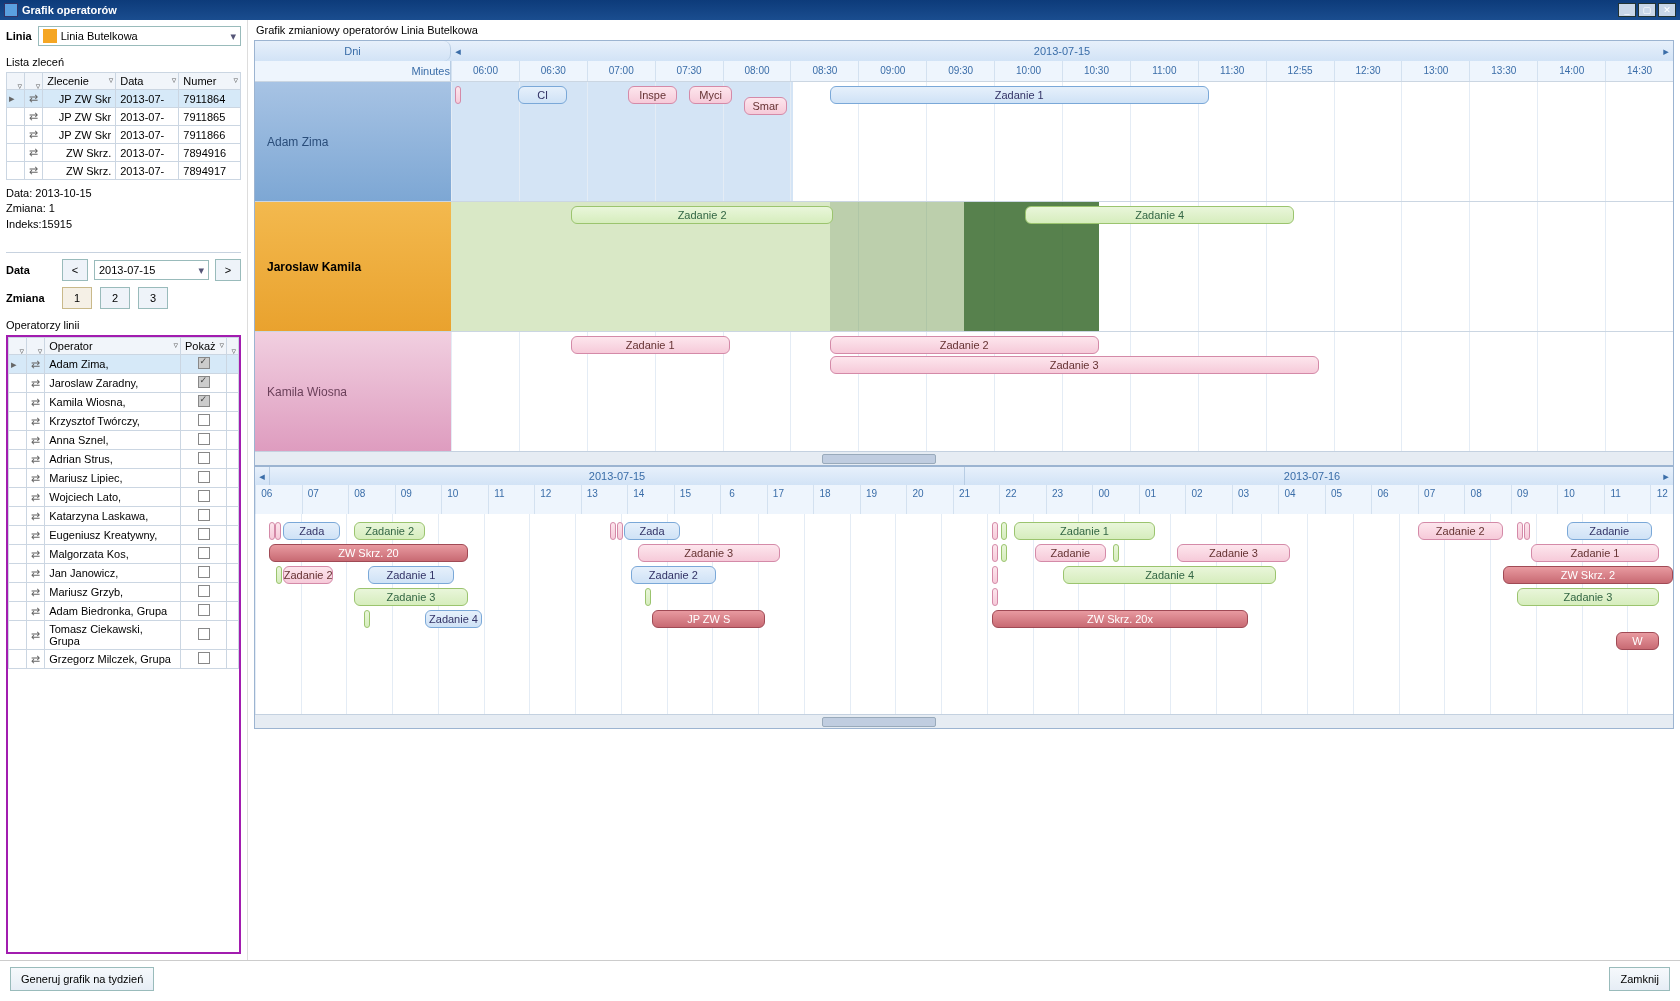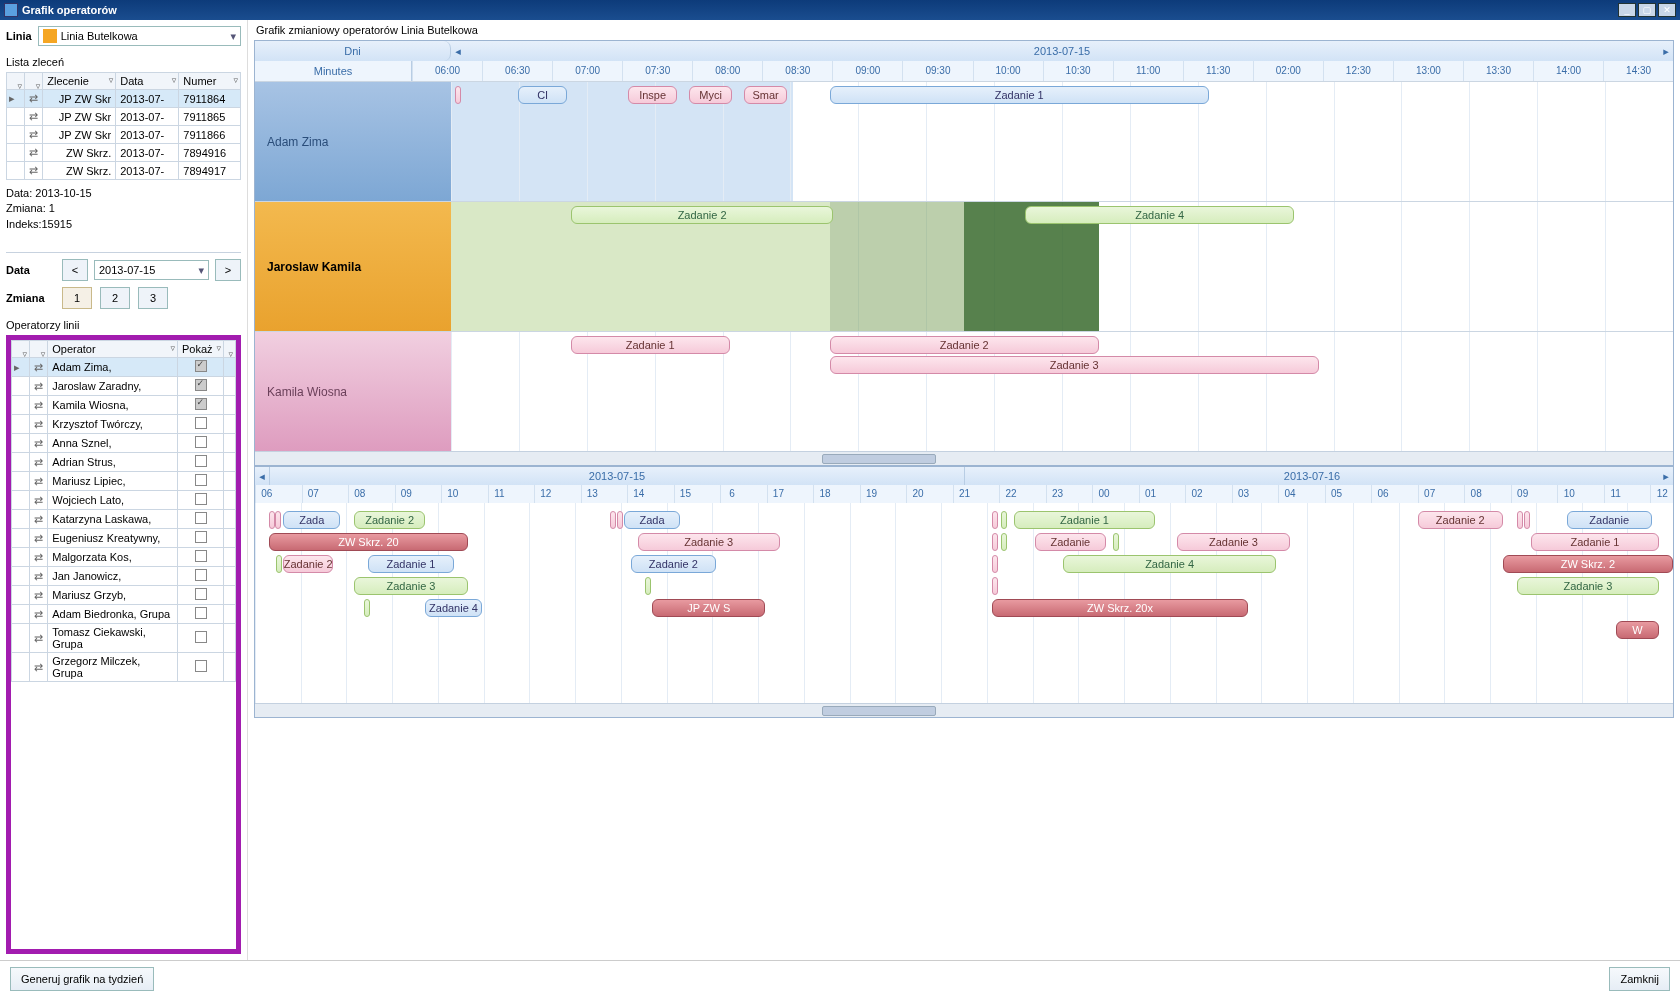--- a/index.html
+++ b/index.html
@@ -32,38 +32,38 @@
 .row-arrow::before { content: "▸"; margin-left: -2px; }
 
 .summary { font-size: 11px; margin: 6px 0 14px; line-height: 1.4; }
 .hr { border-top: 1px solid #c7d2df; margin: 6px 0; }
 
 .small-btn { width: 26px; height: 22px; border: 1px solid #9bb; background: #eef3f9; text-align: center; line-height: 20px; }
 .date-combo { width: 100px; }
 .shift-btn { width: 30px; height: 22px; border: 1px solid #9bb; background: #eef3f9; text-align: center; line-height: 20px; margin-right: 8px; }
 .shift-btn.active { background: #f5f0e6; border-color: #c9b98a; }
 
-.op-grid-wrap { flex: 1; overflow: hidden; border: 5px solid #a21caf; }
+.op-grid-wrap { flex: 1; overflow: hidden; border: 2px solid #a21caf; }
 .op-grid { width: 100%; border-collapse: collapse; }
 .op-grid th, .op-grid td { border: 1px solid #cbd6e2; padding: 2px 4px; text-align: left; font-size: 11px; }
 .op-grid th { background: #f1f5fa; position: relative; font-weight: normal; }
 .op-grid th::after { content: "▿"; position: absolute; right: 2px; color: #666; font-size: 9px; }
 .chk { width: 12px; height: 12px; border: 1px solid #888; display: inline-block; }
 .chk.on { background: #ccc; position: relative; }
 .chk.on::after { content: "✓"; font-size: 9px; position: absolute; left: 1px; top: -2px; color: #444; }
 
 
 .main-title { padding: 4px 8px; font-size: 11px; }
 .tl { border: 1px solid #9cb4d1; margin: 0 6px; background: #fff; }
 .tl-head { display: flex; height: 20px; background: linear-gradient(#e7f0fb,#d2e3f6); }
 .tl-head .corner { width: 196px; border-right: 1px solid #b8cde4; text-align: center; line-height: 20px; color: #3a6da8; border-radius: 7px; }
 .tl-head .date { flex: 1; text-align: center; line-height: 20px; color: #3a6da8; position: relative; }
 .tl-head .nav { width: 14px; text-align: center; line-height: 20px; color: #3a6da8; cursor: pointer; }
 .tl-mins { display: flex; height: 20px; background: #eef5fd; }
-.tl-mins .corner { width: 157px; border-right: 1px solid #b8cde4; text-align: center; line-height: 20px; color: #3a6da8; }
+.tl-mins .corner { width: 196px; border-right: 1px solid #b8cde4; text-align: right; line-height: 20px; color: #3a6da8; }
 .tl-mins .ticks { flex: 1; display: flex; }
 .tick { flex: 1; border-left: 1px solid #d3e1f0; text-align: center; line-height: 20px; color: #3a6da8; font-size: 10px; }
 
 .lane { display: flex; border-top: 1px solid #cbd6e2; }
 .lane-label { width: 196px; display: flex; align-items: center; padding-left: 12px; font-size: 12px; position: relative; }
 .lane-body { flex: 1; position: relative; }
 .lane-body .col { position: absolute; top: 0; bottom: 0; border-left: 1px solid #e4ecf5; }
 
 .l1 .lane-label { background: linear-gradient(#a7c3e4,#7da7d4); color: #2a4d7a; }
 .l1 .lane-body { background: linear-gradient(to right,#d4e4f5 0,#d4e4f5 28%,#fff 28%); }
@@ -82,21 +82,21 @@
 .block-darkgreen { position: absolute; top: 0; bottom: 0; background: #3a6b2e; opacity: .85; }
 .block-palegreen { position: absolute; top: 0; bottom: 0; background: #d9e8c6; }
 .block-greenstripe { position: absolute; top: 0; bottom: 0; background: #7aa05a; opacity: .5; }
 
 
 .bot-title { padding: 6px 8px 2px; font-size: 11px; }
 .bot { border: 1px solid #9cb4d1; margin: 0 6px; background: #fff; }
 .bot-dates { display: flex; height: 18px; background: linear-gradient(#e7f0fb,#d2e3f6); }
 .bot-dates .nav { width: 14px; text-align: center; line-height: 18px; color: #3a6da8; cursor: pointer; }
 .bot-dates .seg { flex: 1; text-align: center; line-height: 18px; color: #3a6da8; border-left: 1px solid #b8cde4; }
-.bot-hours { display: flex; height: 18px; background: #eef5fd; gap: 24px; }
+.bot-hours { display: flex; height: 29px; background: #eef5fd; gap: 24px; }
 .bot-hours .h { flex: 1; border-left: 1px solid #d3e1f0; text-align: center; line-height: 18px; color: #3a6da8; font-size: 10px; }
 .bot-body { height: 200px; position: relative; overflow: hidden; }
 .bot-body .vcol { position: absolute; top: 0; bottom: 0; border-left: 1px solid #e4ecf5; }
 
 
 .hscroll { height: 14px; background: #e6ecf3; border-top: 1px solid #c4d1e0; position: relative; }
 .hscroll .thumb { position: absolute; top: 2px; height: 10px; background: #c0cde0; border: 1px solid #9ab; border-radius: 2px; }
 
 
 .footer { height: 36px; border-top: 1px solid #ccc; display: flex; align-items: center; padding: 0 10px; }
@@ -344,21 +344,21 @@
             <div class="tick">07:00</div>
             <div class="tick">07:30</div>
             <div class="tick">08:00</div>
             <div class="tick">08:30</div>
             <div class="tick">09:00</div>
             <div class="tick">09:30</div>
             <div class="tick">10:00</div>
             <div class="tick">10:30</div>
             <div class="tick">11:00</div>
             <div class="tick">11:30</div>
-            <div class="tick">02:00</div>
+            <div class="tick">12:55</div>
             <div class="tick">12:30</div>
             <div class="tick">13:00</div>
             <div class="tick">13:30</div>
             <div class="tick">14:00</div>
             <div class="tick">14:30</div>
           </div>
       </div>
       <div id="lanes">
           <div class="lane l1" style="height: 120px;">
             <div class="lane-label">Adam Zima</div>
@@ -378,21 +378,21 @@
               <div class="col" style="left: 66.6667%;"></div>
               <div class="col" style="left: 72.2222%;"></div>
               <div class="col" style="left: 77.7778%;"></div>
               <div class="col" style="left: 83.3333%;"></div>
               <div class="col" style="left: 88.8889%;"></div>
               <div class="col" style="left: 94.4444%;"></div>
               <div class="task pink sliver" style="left: 0.3%; width: 0.5%; top: 4px;"></div>
               <div class="task blue" style="left: 5.5%; width: 4%; top: 4px;">CI</div>
               <div class="task pink" style="left: 14.5%; width: 4%; top: 4px;">Inspe</div>
               <div class="task pink" style="left: 19.5%; width: 3.5%; top: 4px;">Myci</div>
-              <div class="task pink" style="left: 24%; width: 3.5%; top: 4px;">Smar</div>
+              <div class="task pink" style="left: 24%; width: 3.5%; top: 15px;">Smar</div>
               <div class="task blue" style="left: 31%; width: 31%; top: 4px;">Zadanie 1</div>
             </div>
           </div>
           <div class="lane l2" style="height: 130px;">
             <div class="lane-label">Jaroslaw Kamila</div>
             <div class="lane-body">
               <div class="col" style="left: 0%;"></div>
               <div class="col" style="left: 5.55556%;"></div>
               <div class="col" style="left: 11.1111%;"></div>
               <div class="col" style="left: 16.6667%;"></div>

